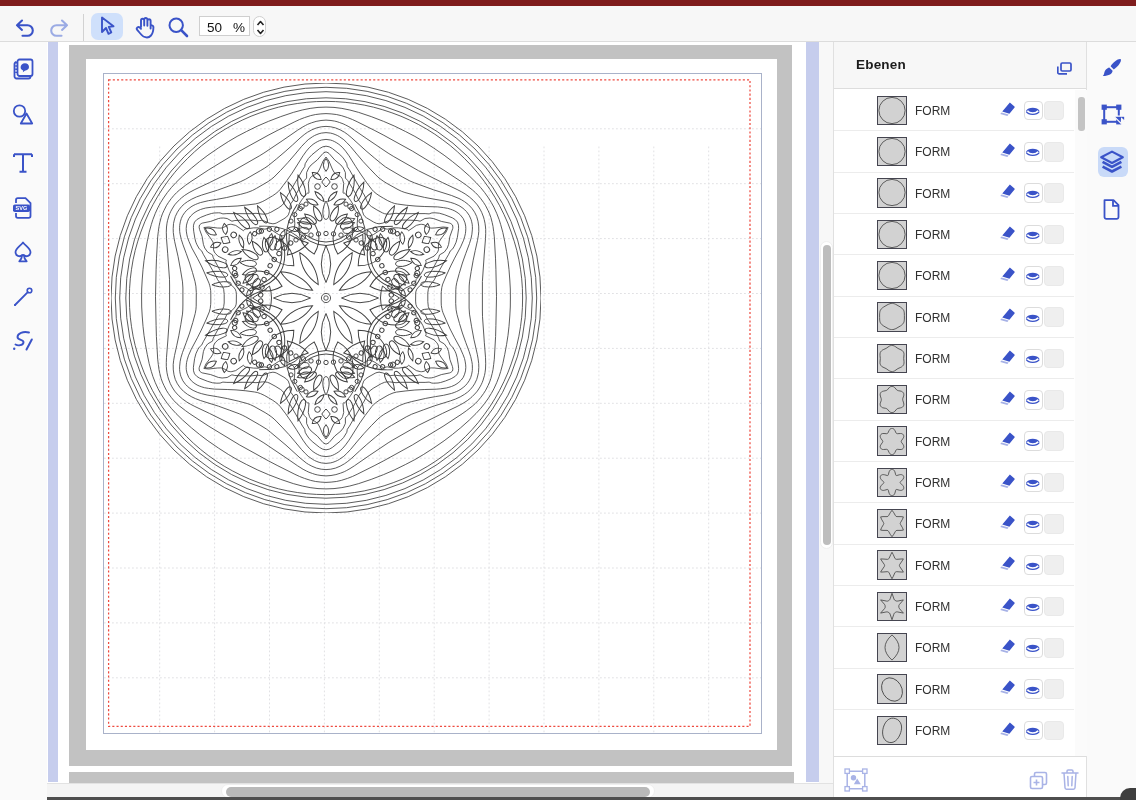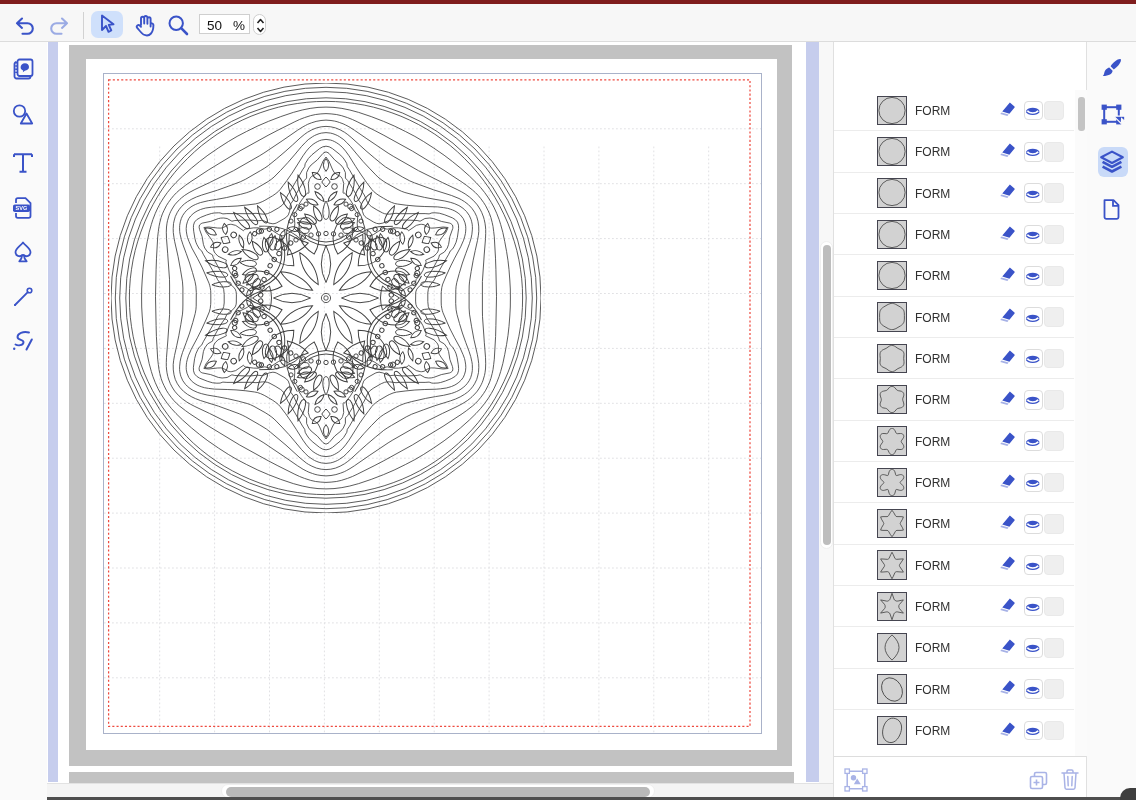--- a/index.html
+++ b/index.html
@@ -1,15 +1,15 @@
 <!DOCTYPE html>
 <html><head><meta charset="utf-8"><style>
 *{margin:0;padding:0;box-sizing:border-box}
 body{width:1136px;height:800px;font-family:"Liberation Sans",sans-serif;position:relative;overflow:hidden;background:#fff}
-#toolbar{position:absolute;left:0;top:0;width:1136px;height:42px;background:#f7f7f7;border-top:4px solid #7f1d1d;border-bottom:1px solid #dcdcdc}
+#toolbar{position:absolute;left:0;top:0;width:1136px;height:42px;background:#f7f7f7;border-top:6px solid #7f1d1d;border-bottom:1px solid #dcdcdc}
 .tbi{position:absolute;top:0;display:flex;align-items:center;justify-content:center}
 #lsb{position:absolute;left:0;top:42px;width:47px;height:758px;background:#fafafa}
 .lic{position:absolute;left:10px}
 #lavL{position:absolute;left:48px;top:42px;width:10px;height:740px;background:#c6cded}
 #lavR{position:absolute;left:806px;top:42px;width:12.5px;height:740px;background:#c6cded}
 #cArea{position:absolute;left:58px;top:42px;width:776px;height:758px;background:#fff}
 #mat{position:absolute;left:69px;top:45px;width:723px;height:721px;background:#c2c2c2}
 #matIn{position:absolute;left:86px;top:58.5px;width:691px;height:691px;background:#fff}
 #page{position:absolute;left:102.5px;top:72.5px;width:659px;height:661px;background:#fff;border:1px solid #a9b2c9}
 #mat2{position:absolute;left:69px;top:772px;width:725px;height:10.5px;background:#c2c2c2}
@@ -273,20 +273,27 @@
 <div id="mat2"></div>
 <div id="lavL"></div>
 <div id="lavR"></div>
 <div id="vtrack"></div>
 <div id="vpill"></div>
 <div id="vsb"></div>
 <div id="htrack"></div>
 <div id="hpill"></div>
 <div id="hsb"></div>
 <div id="panel">
+    <div id="phead">
+      <b>Ebenen</b>
+      <div id="pdup"><svg width="15" height="13" viewBox="0 0 15 13">
+          <rect x="4" y="1" width="10" height="8" rx="1.2" fill="none" stroke="#3a53c8" stroke-width="1.7"></rect>
+          <path d="M10 11.8 L2.2 11.8 A1.4 1.4 0 0 1 0.8 10.4 L0.8 4.6" fill="none" stroke="#3a53c8" stroke-width="1.7"></path>
+        </svg></div>
+    </div>
     <div id="plist">
       <div class="row">
         <div class="th">
           <svg width="28" height="27" viewBox="-14 -13.5 28 27" style="display:block">
             <circle cx="0" cy="0" r="13.1" fill="#d2d2d2" stroke="#3f3f3f" stroke-width="0.8"></circle>
           </svg>
         </div>
         <div class="fn">FORM</div>
         <div class="pc"><svg width="18" height="19" viewBox="0 0 18 19">
             <g transform="rotate(40 9 9.5)">

